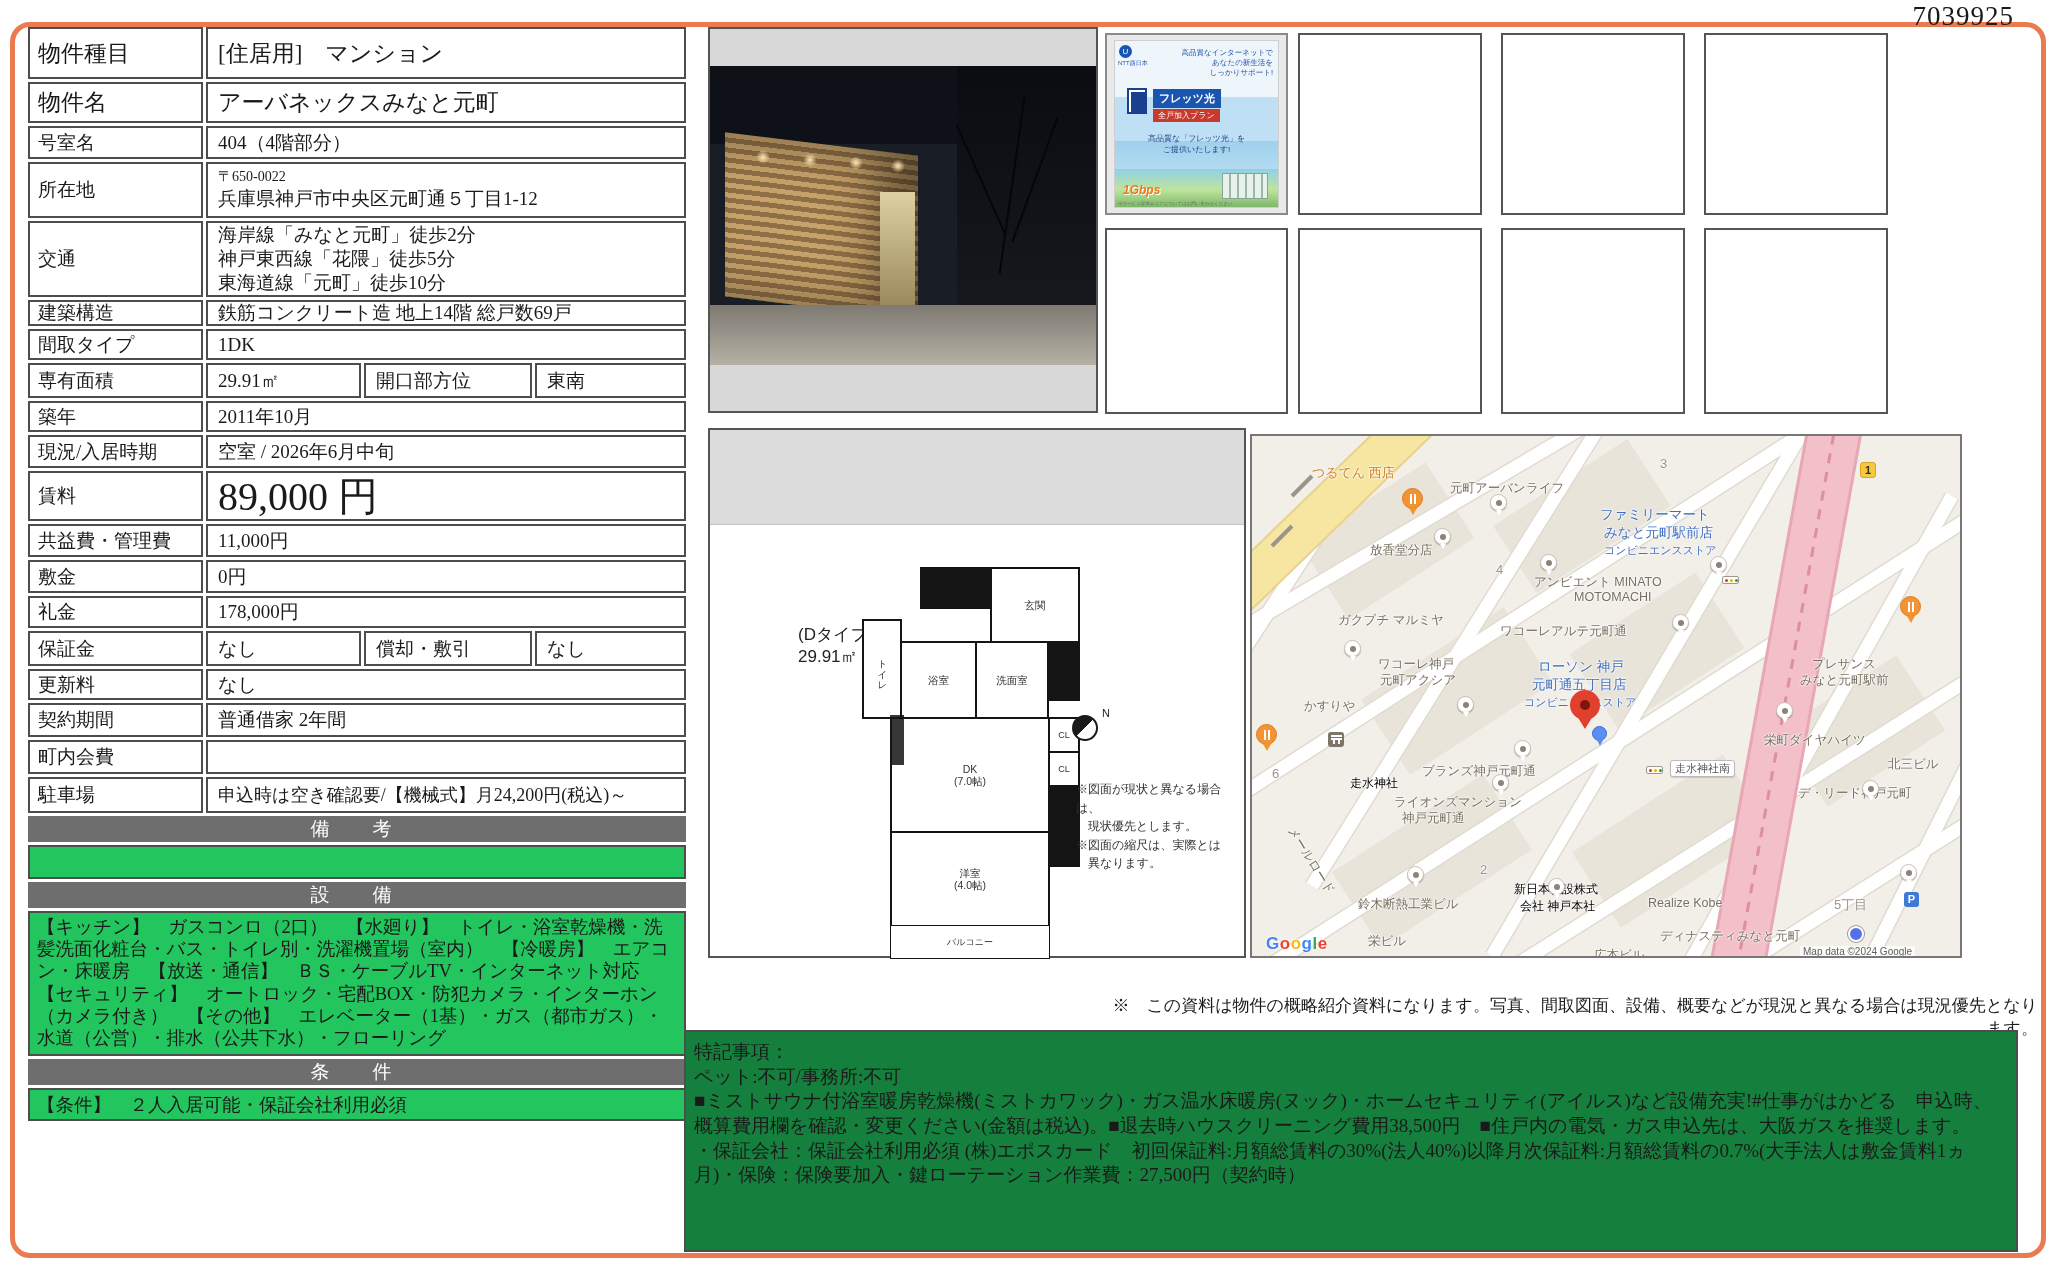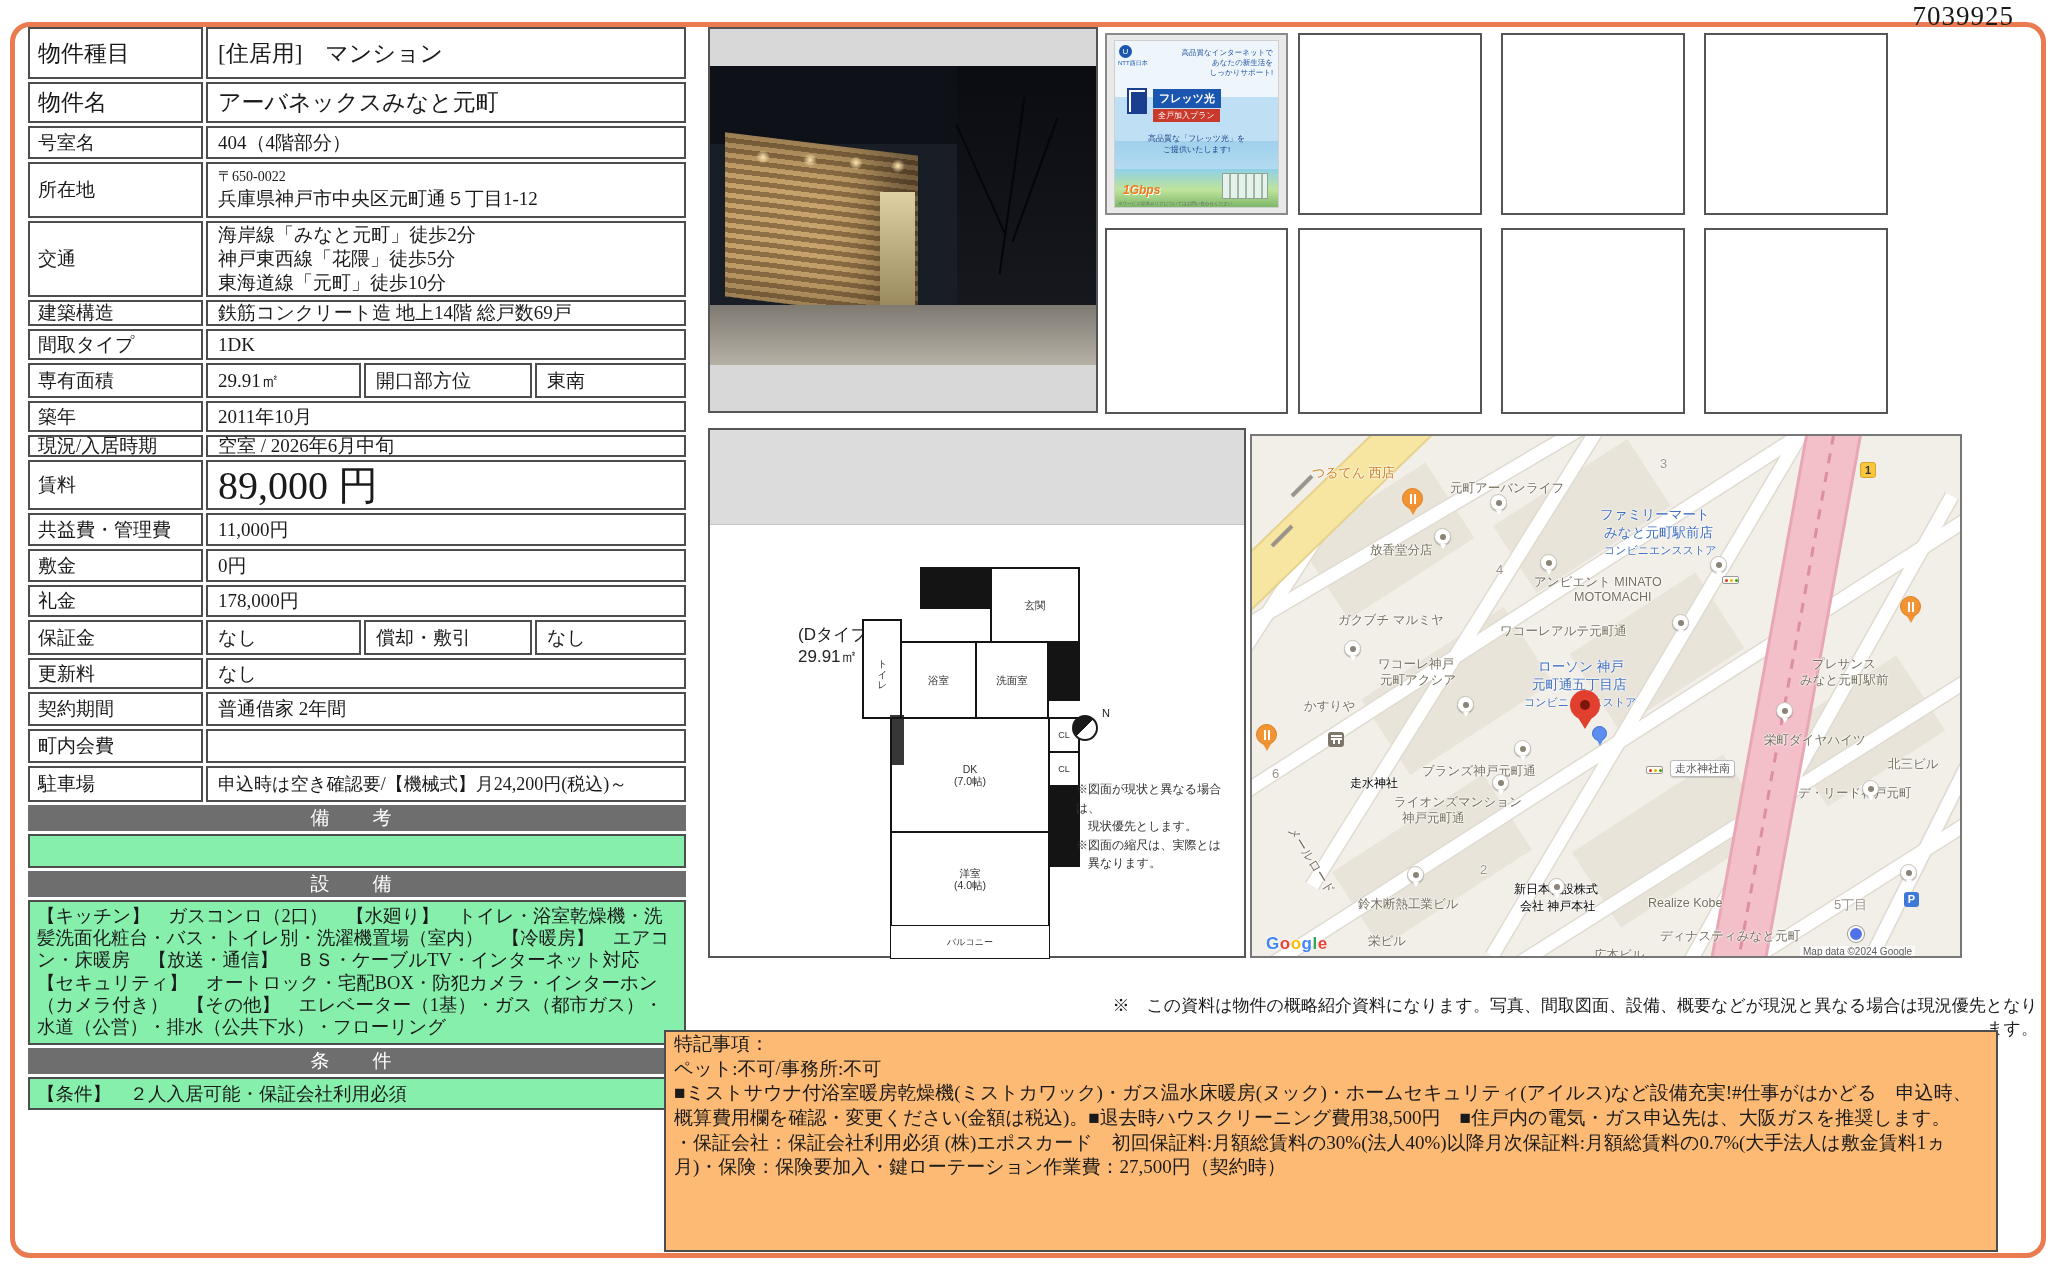--- a/index.html
+++ b/index.html
@@ -14,21 +14,21 @@
   #ptable { position:absolute; left:28px; top:27px; width:658px; }
   .prow { display:flex; margin-bottom:3px; }
   .cell { border:2px solid #4d4d4d; background:#fff; display:flex; align-items:center; }
   .lab  { width:175px; flex:none; padding-left:8px; font-size:19px; }
   .val  { flex:1; margin-left:3px; padding-left:10px; font-size:19px; }
   .val2 { width:168px; flex:none; margin-left:3px; padding-left:10px; font-size:19px; }
   .valS { width:155px; flex:none; margin-left:3px; padding-left:10px; font-size:19px; }
   .big  { font-size:23px; }
   .bar  { height:26px; background:#6e6e6e; color:#fff; display:flex; align-items:center;
           justify-content:center; font-size:19px; letter-spacing:12px; margin-bottom:3px; }
-  .blockcell { border:2px solid #4d4d4d; background:#86efac; margin-bottom:3px; }
+  .blockcell { border:2px solid #4d4d4d; background:#22c55e; margin-bottom:3px; }
   .eqtext { font-size:18.5px; line-height:1.2; padding:3px 5px 5px 7px; }
   .stack { display:flex; flex-direction:column; justify-content:center; align-items:flex-start; }
 
   
   .box { border:2px solid #555; background:#fff; position:absolute; }
   #photo { left:708px; top:27px; width:390px; height:386px; }
   .pstrip { height:37px; background:#d8d8d8; }
   .pstrip.b { height:46px; position:absolute; bottom:0; left:0; right:0; }
   #photo-img { position:absolute; top:37px; bottom:46px; left:0; right:0; background:#191d26; overflow:hidden; }
   .canopy { position:absolute; left:0; top:0; width:100%; height:26%; background:#0e1118; }
@@ -133,22 +133,22 @@
                    box-shadow:0 3px 0 #fff; }
   .torii::after { content:""; position:absolute; left:4.5px; top:6px; width:2px; height:6px; background:#fff;
                   box-shadow:5px 0 0 #fff; }
   .glogo { position:absolute; left:14px; top:498px; font-size:17px; font-weight:bold; letter-spacing:.5px;
            text-shadow:0 0 2px #fff,0 0 2px #fff; }
   .attr { position:absolute; left:548px; top:510px; font-size:10px; color:#5f5f5f;
           background:rgba(255,255,255,.75); padding:0 3px; }
 
   
   #disclaimer { position:absolute; right:18px; top:994px; width:930px; text-align:right; font-size:17px; }
-  #special { position:absolute; left:664px; top:1030px; width:1334px; height:222px;
-             border:2px solid #4d4d4d; background:#fdba74; padding:0 8px; }
+  #special { position:absolute; left:684px; top:1030px; width:1334px; height:222px;
+             border:2px solid #4d4d4d; background:#15803d; padding:8px 8px; }
   .spline { font-size:19px; line-height:1.3; }
 </style>
 </head>
 <body>
 
 <div id="page">
   <div class="frame"></div>
   <div id="docnum">7039925</div>
 
   <div id="ptable">
@@ -190,21 +190,21 @@
     <div class="prow" style="height:35px">
       <div class="cell lab">専有面積</div>
       <div class="cell valS">29.91㎡</div>
       <div class="cell val2">開口部方位</div>
       <div class="cell val">東南</div>
     </div>
     <div class="prow" style="height:31px">
       <div class="cell lab">築年</div>
       <div class="cell val">2011年10月</div>
     </div>
-    <div class="prow" style="height:22px">
+    <div class="prow" style="height:33px">
       <div class="cell lab">現況/入居時期</div>
       <div class="cell val">空室 / 2026年6月中旬</div>
     </div>
     <div class="prow" style="height:50px">
       <div class="cell lab">賃料</div>
       <div class="cell val" style="font-size:40px">89,000 円</div>
     </div>
     <div class="prow" style="height:33px">
       <div class="cell lab">共益費・管理費</div>
       <div class="cell val">11,000円</div>

